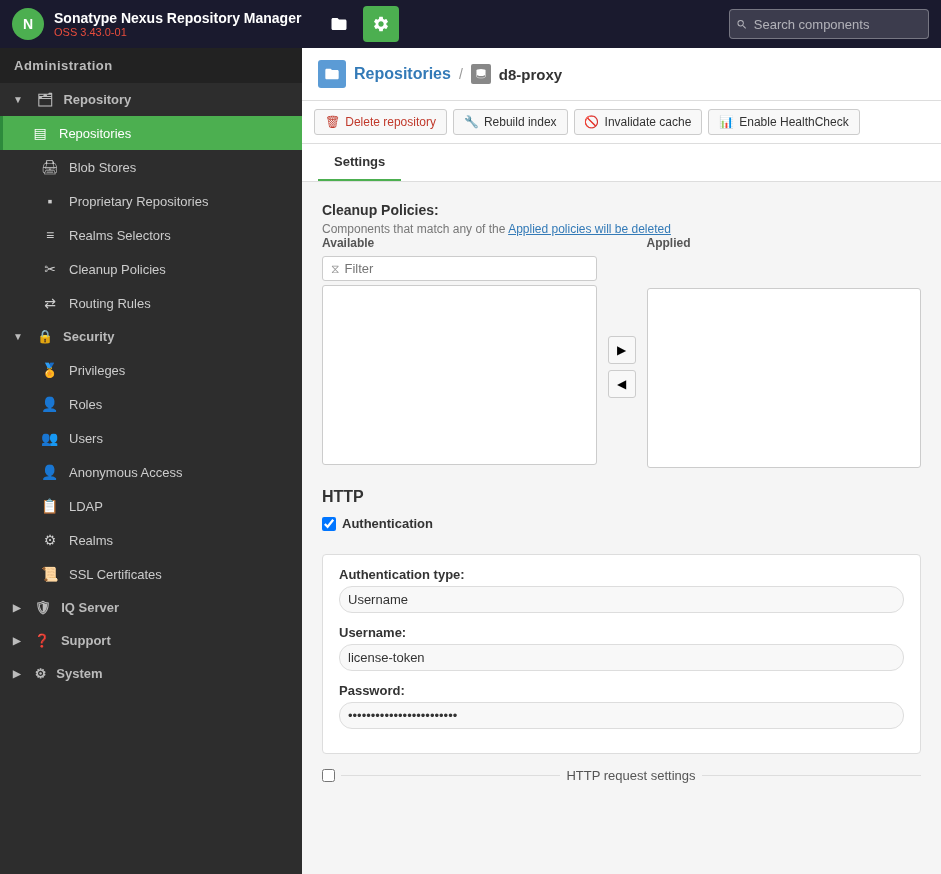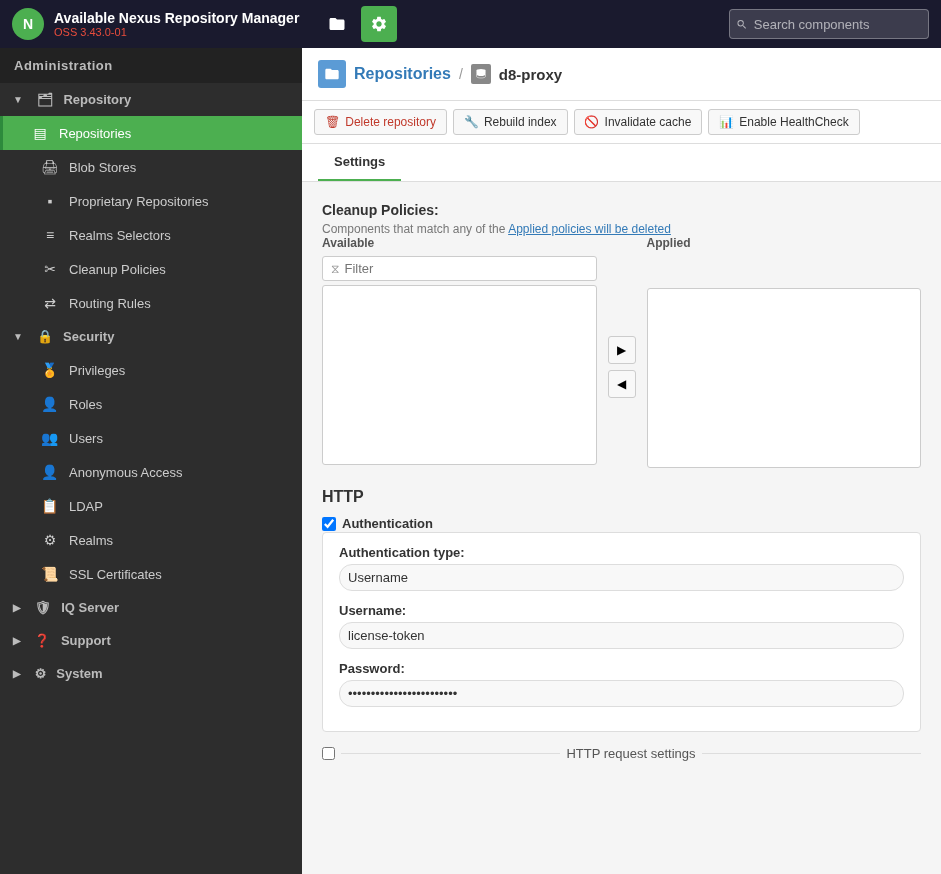--- a/index.html
+++ b/index.html
@@ -222,21 +222,21 @@
     }
 
     
     .http-section { margin-top: 10px; }
     .http-title {
       font-size: 16px; font-weight: 700; color: #333;
       margin-bottom: 10px;
     }
     .checkbox-row {
       display: flex; align-items: center; gap: 6px;
-      margin-bottom: 1px;
+      margin-bottom: 23px;
     }
     .checkbox-row input[type="checkbox"] { width: 14px; height: 14px; cursor: pointer; }
     .checkbox-label { font-size: 13px; color: #333; font-weight: 600; }
 
     .auth-box {
       border: 1px solid #ddd;
       border-radius: 4px;
       padding: 12px 16px;
       background: white;
     }
@@ -272,21 +272,21 @@
       font-size: 13px; color: #555;
       white-space: nowrap;
     }
   </style>
 </head>
 <body>
 
 <div class="top-header">
   <div class="app-logo">N</div>
   <div class="app-title-block">
-    <div class="app-title">Available Nexus Repository Manager</div>
+    <div class="app-title">Sonatype Nexus Repository Manager</div>
     <div class="app-version">
       <span>OSS 3.43.0-</span><span style="color:#e74c3c">01</span>
     </div>
   </div>
   <div class="header-icons">
     <button class="header-icon-btn" title="Browse">
       <svg width="18" height="18" viewBox="0 0 24 24" fill="white">
           <path d="M20 6h-8l-2-2H4c-1.1 0-2 .9-2 2v12c0 1.1.9 2 2 2h16c1.1 0 2-.9 2-2V8c0-1.1-.9-2-2-2z"></path>
         </svg>
     </button>

